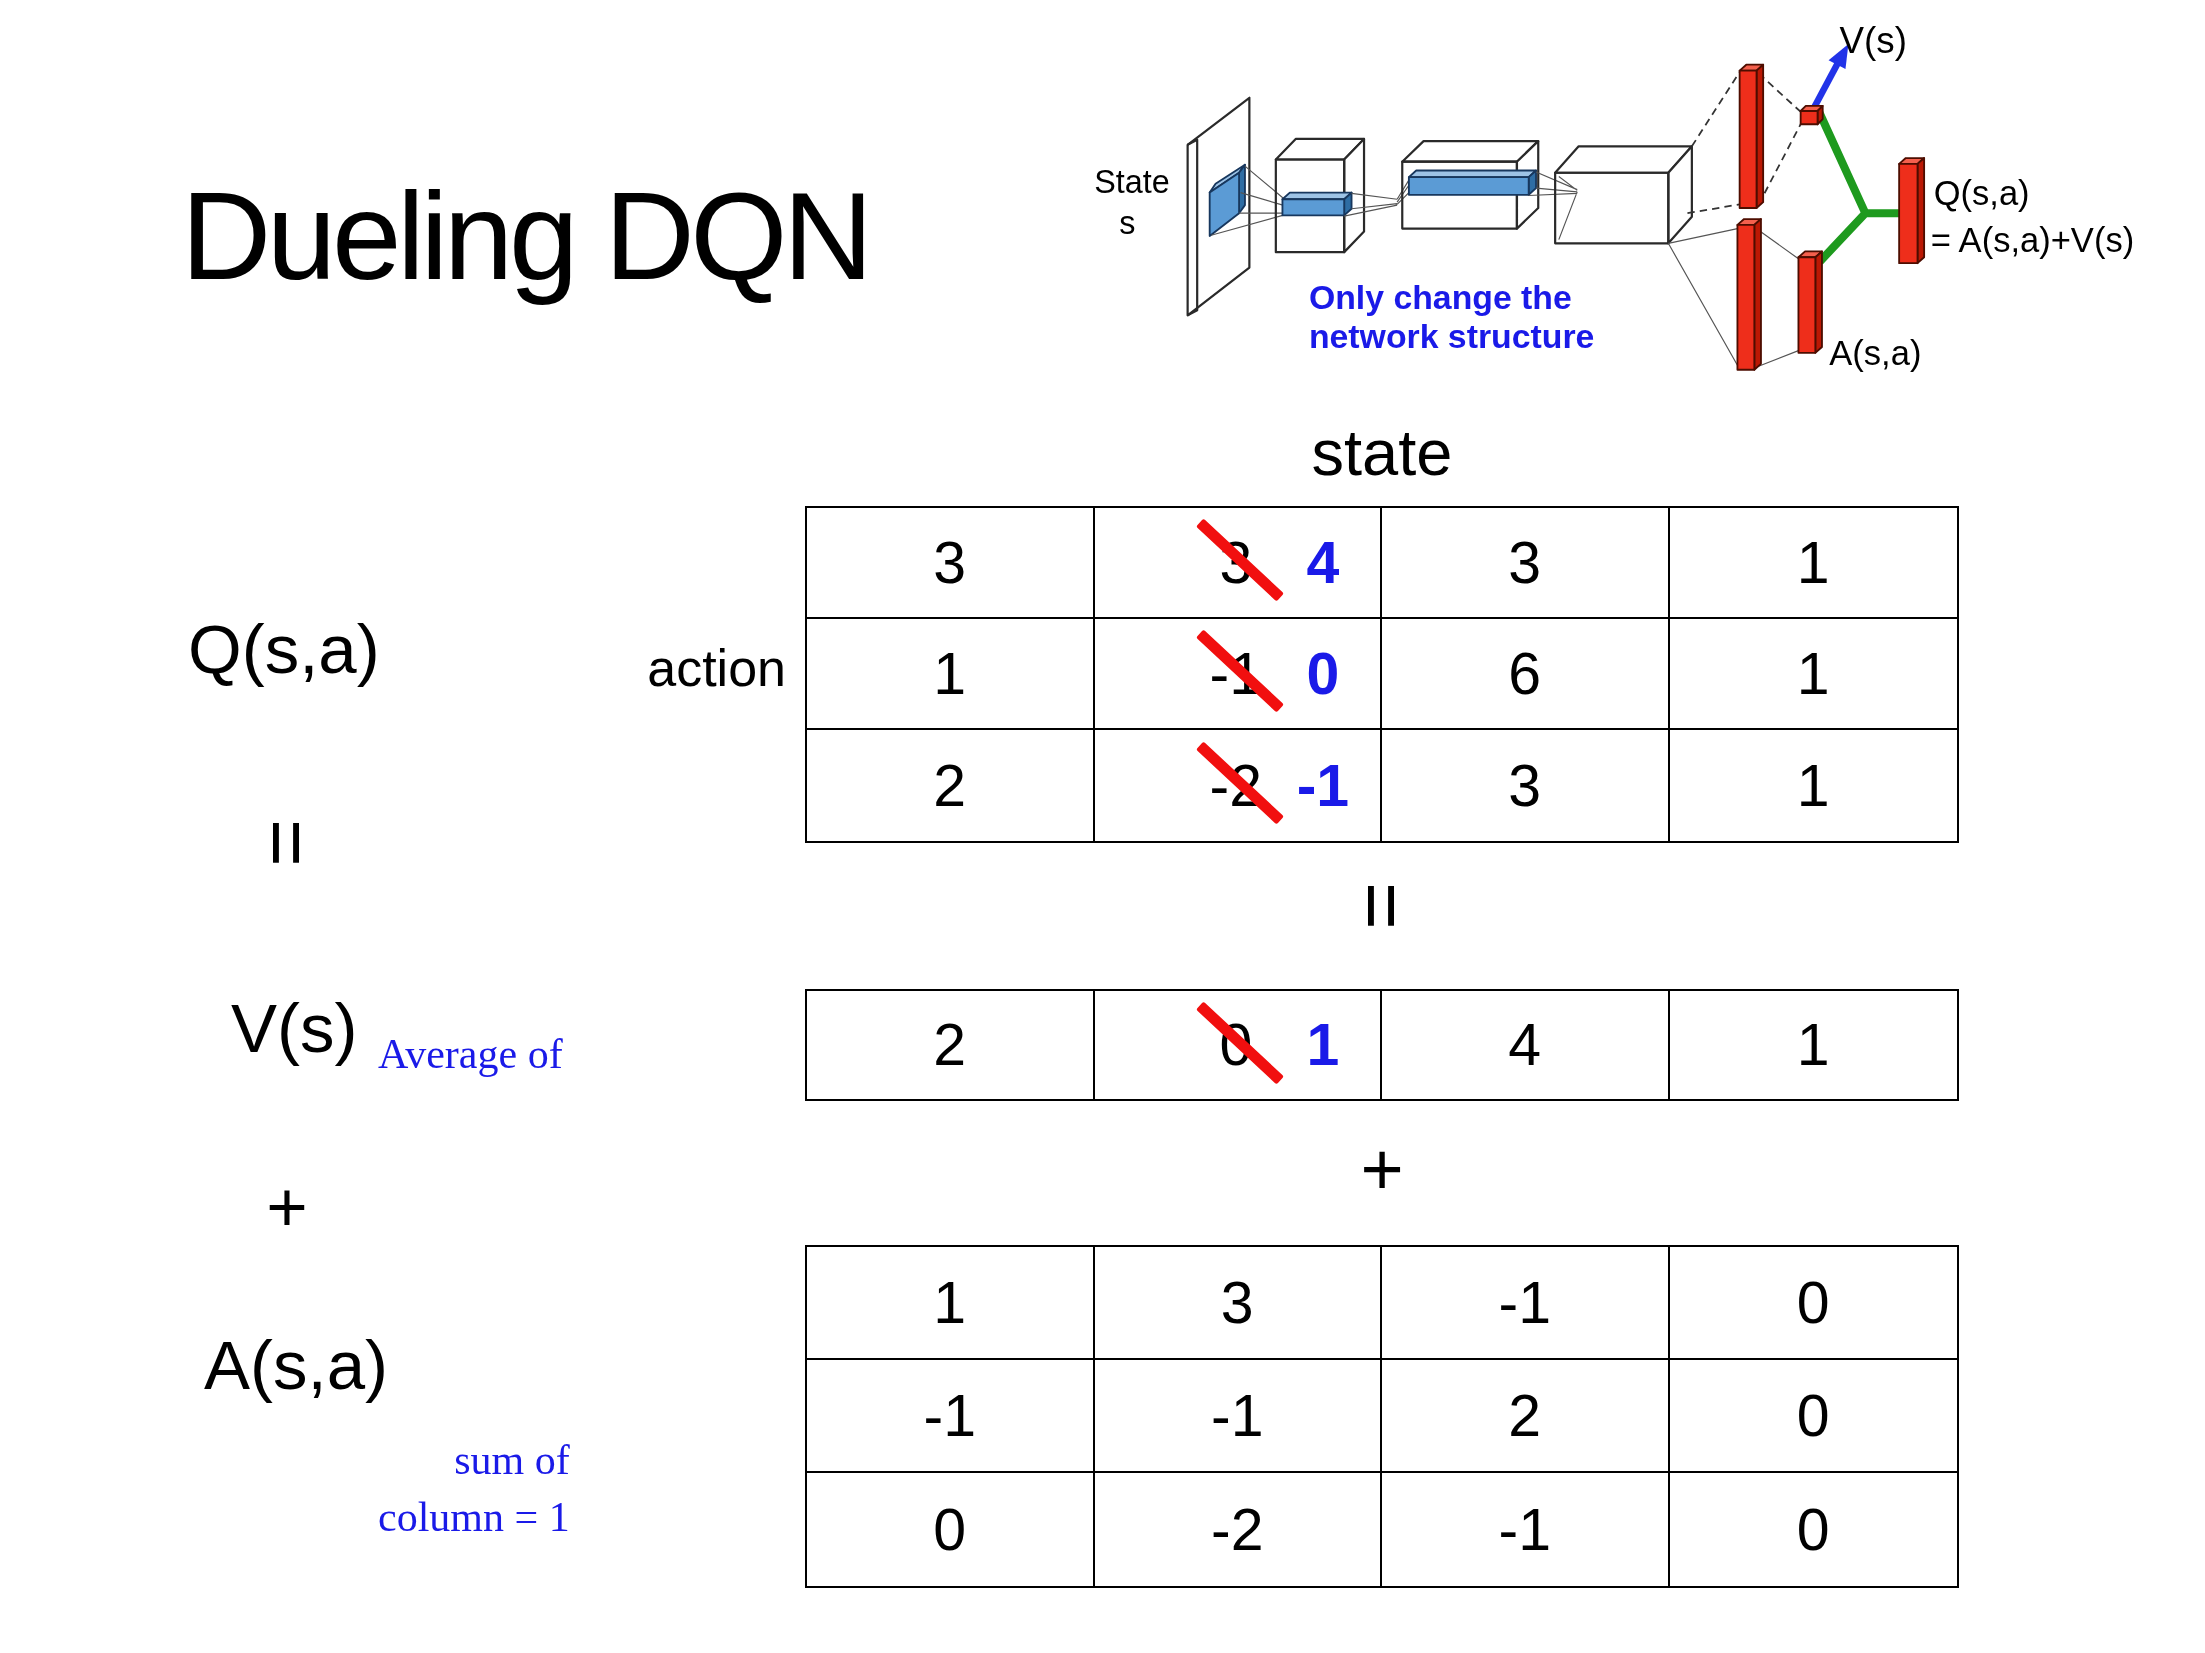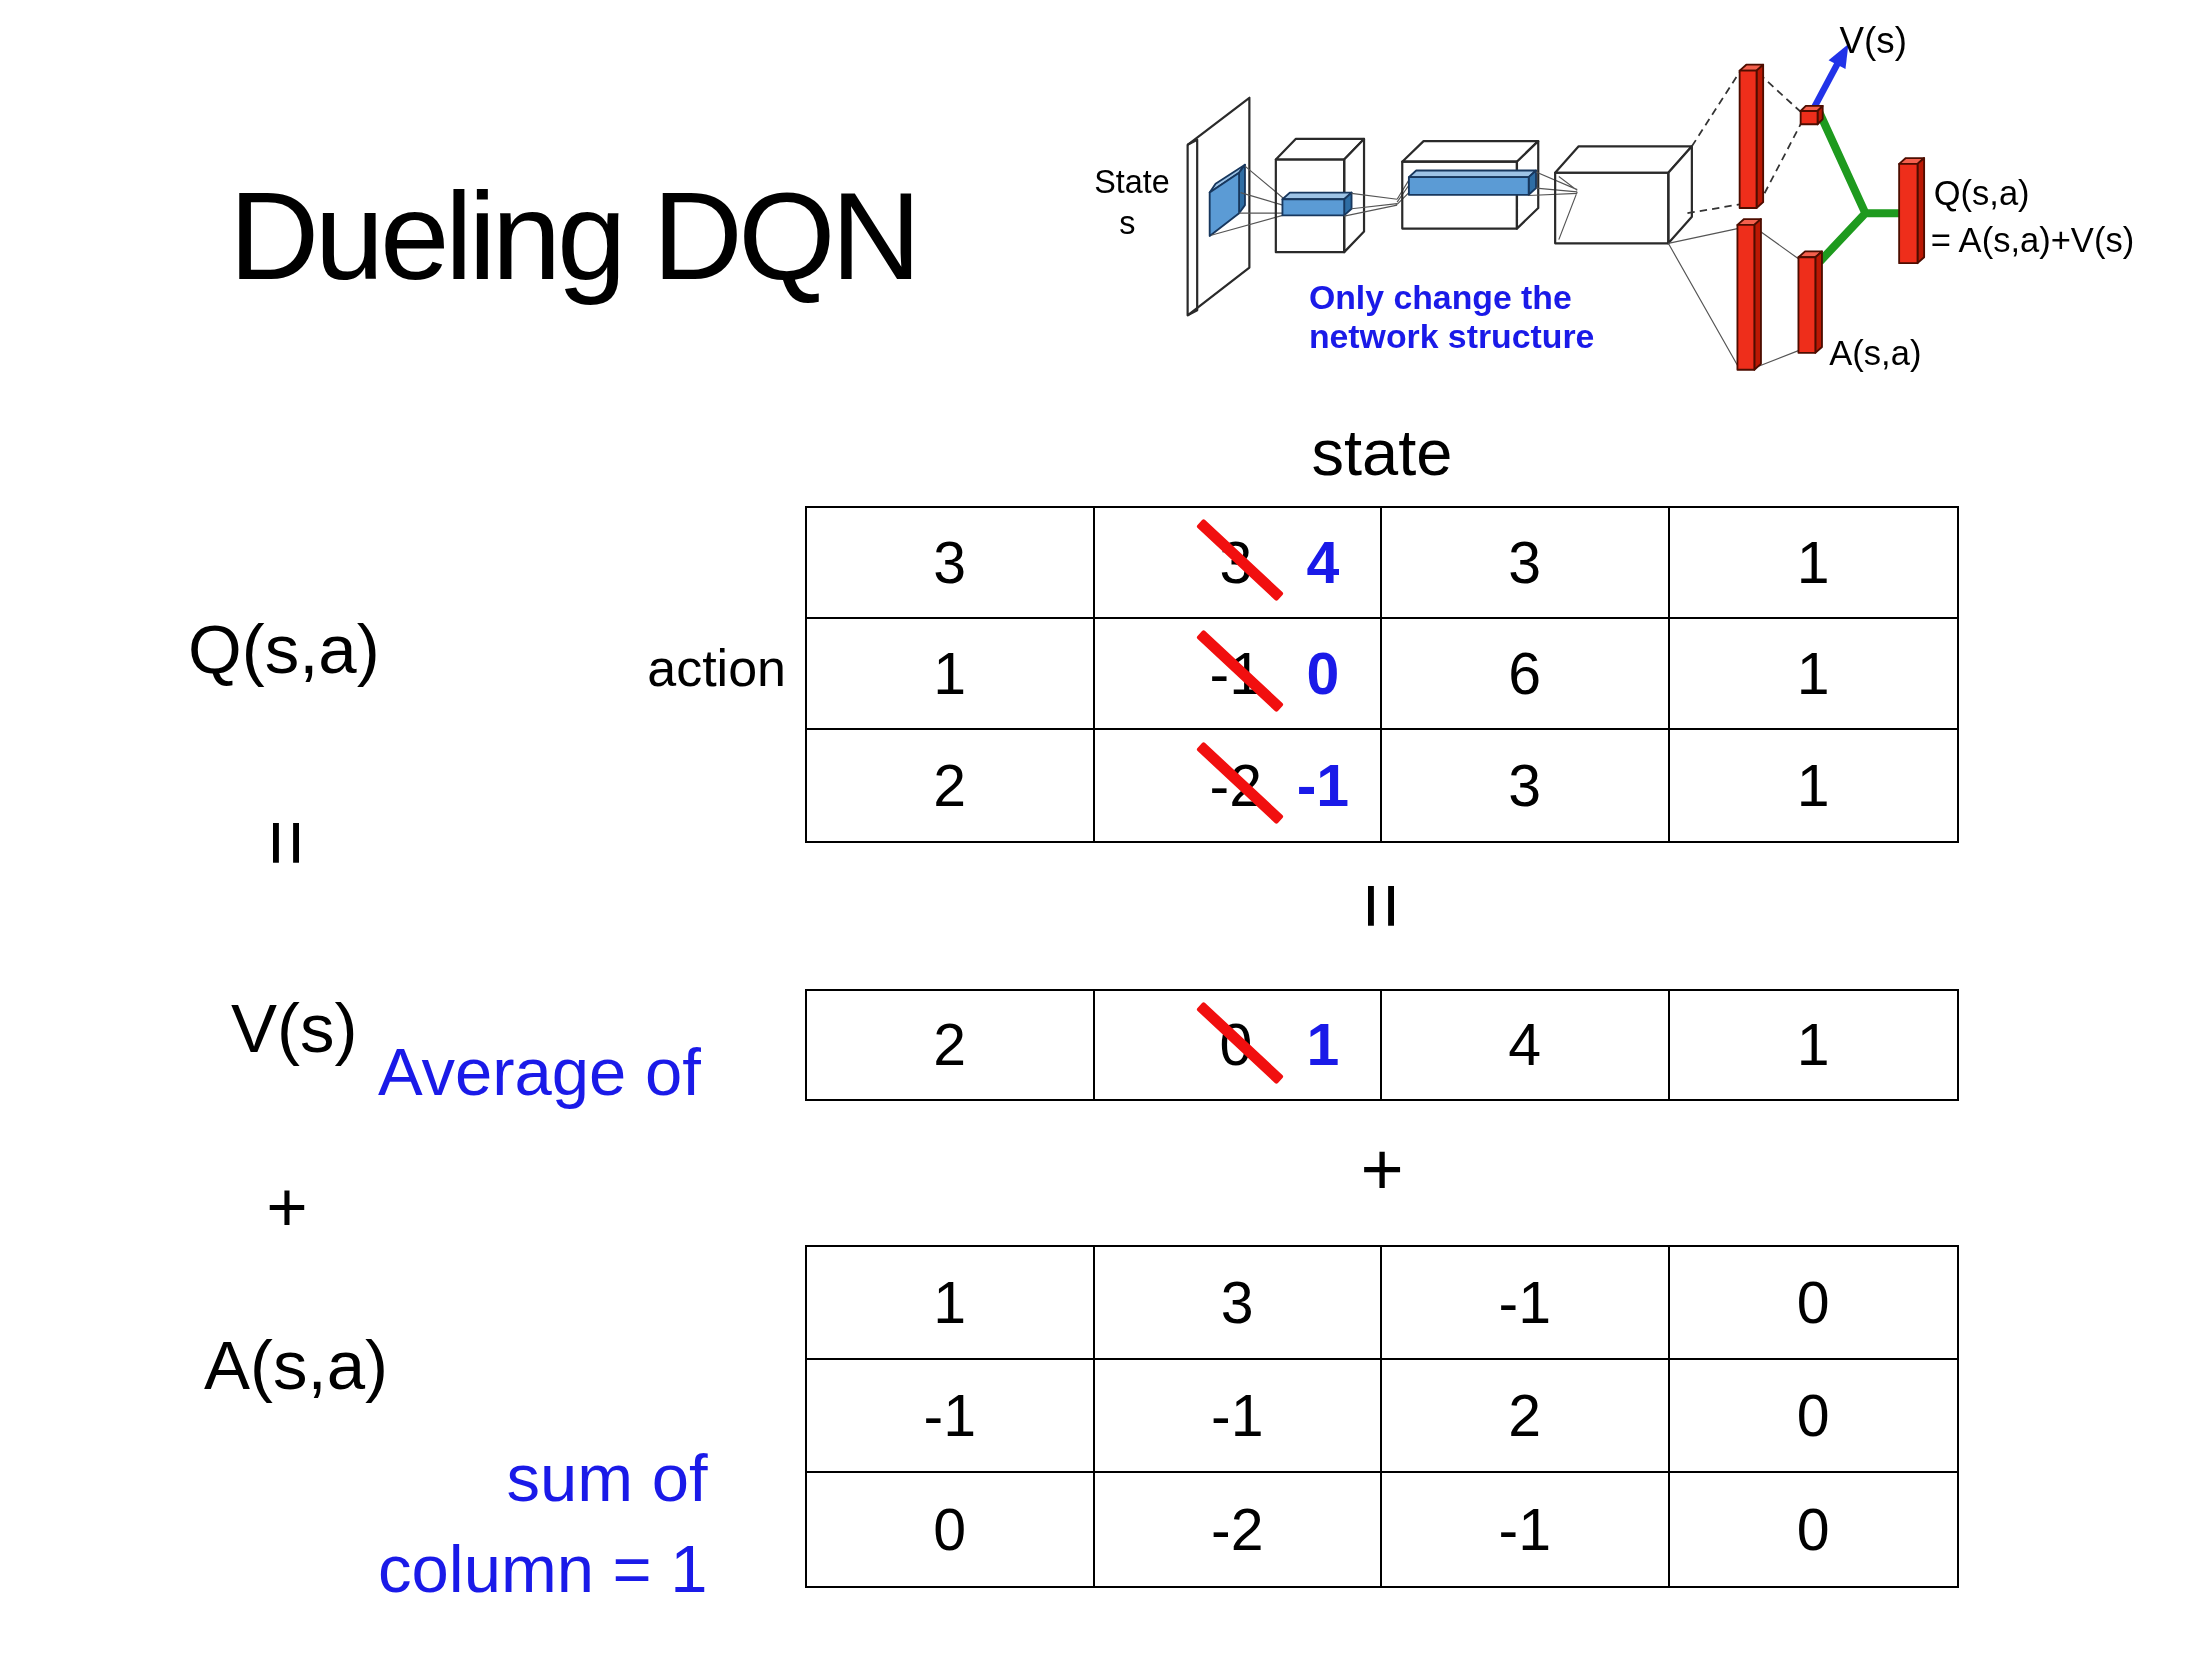--- a/index.html
+++ b/index.html
@@ -15,22 +15,23 @@
   }
   .biglabel{font-size:69px; line-height:1; white-space:nowrap;}
   .state-header{font-size:65px; line-height:1; text-align:center;}
   .action-label{font-size:52px; line-height:1; text-align:right;}
   .op{
     line-height:1; white-space:nowrap;
     transform:translate(-50%,-50%);
   }
   .op.rot{transform:translate(-50%,-50%) rotate(90deg);}
   .bluenote{
-    color:var(--blue-accent,#1a1ae8); font-size:67px; line-height:1.36;
+    color:var(--blue-accent,#1a1ae8); font-size:42px; line-height:1.36;
     white-space:nowrap;
+    font-family:Liberation Serif, serif;
   }
   
   .mtable{
     display:grid; grid-template-columns:repeat(4,1fr);
     border:2.9px solid var(--table-border,#000); box-sizing:border-box;
     background:#fff;
   }
   .mtable .cell{
     position:relative; display:flex; align-items:center; justify-content:center;
     font-size:59px; border-right:2.2px solid var(--table-border,#000);
@@ -65,21 +66,21 @@
   .fcT{fill:var(--fc-fill-light,#f4604d); stroke:var(--fc-outline,#4d0d00); stroke-width:2.5; stroke-linejoin:round;}
   .fcD{fill:var(--fc-fill-dark,#bb1804); stroke:var(--fc-outline,#4d0d00); stroke-width:2.5; stroke-linejoin:round;}
   .dtext{fill:#000; font-family:"Liberation Sans",sans-serif;}
   .dnote{fill:var(--blue-accent,#1a1ae8); font-family:"Liberation Sans",sans-serif; font-weight:600;}
 </style>
 </head>
 <body>
 
 <div class="slide" style="--background: #ffffff; --ink: #000000; --blue-accent: #1a1ae8; --red-accent: #f10f0f; --table-border: #000000; --conv-fill: #5b9bd5; --conv-fill-light: #9dc3e6; --conv-fill-dark: #2e6da4; --conv-outline: #17375e; --fc-fill: #ee2e1b; --fc-fill-light: #f4604d; --fc-fill-dark: #bb1804; --fc-outline: #4d0d00; --green-connector: #1e9a1e; --arrow-blue: #2233e8; --box-outline: #2a2a2a; --thin-line: #555555;">
 
-  <div class="abs page-title" style="left:181px; top:173px;margin-left:48px;">Dueling DQN</div>
+  <div class="abs page-title" style="left:181px; top:173px;">Dueling DQN</div>
 
   <svg class="abs" style="left:1059px; top:0px;" width="1154" height="419" viewBox="1440 0 1570 570">
 
     <path class="lnf" d="M1615,197 L1699,133 L1699,364 L1615,429 Z"></path>
     <path class="ln" d="M1615,197 L1628,190 L1628,422 L1615,429"></path>
 
     <g>
       <path class="convT" d="M1645,262 L1653,250 L1693,224 L1685,235 Z"></path>
       <path class="convD" d="M1685,235 L1693,224 L1693,279 L1685,290 Z"></path>
       <path class="convF" d="M1645,262 L1685,235 L1685,290 L1645,321 Z"></path>

